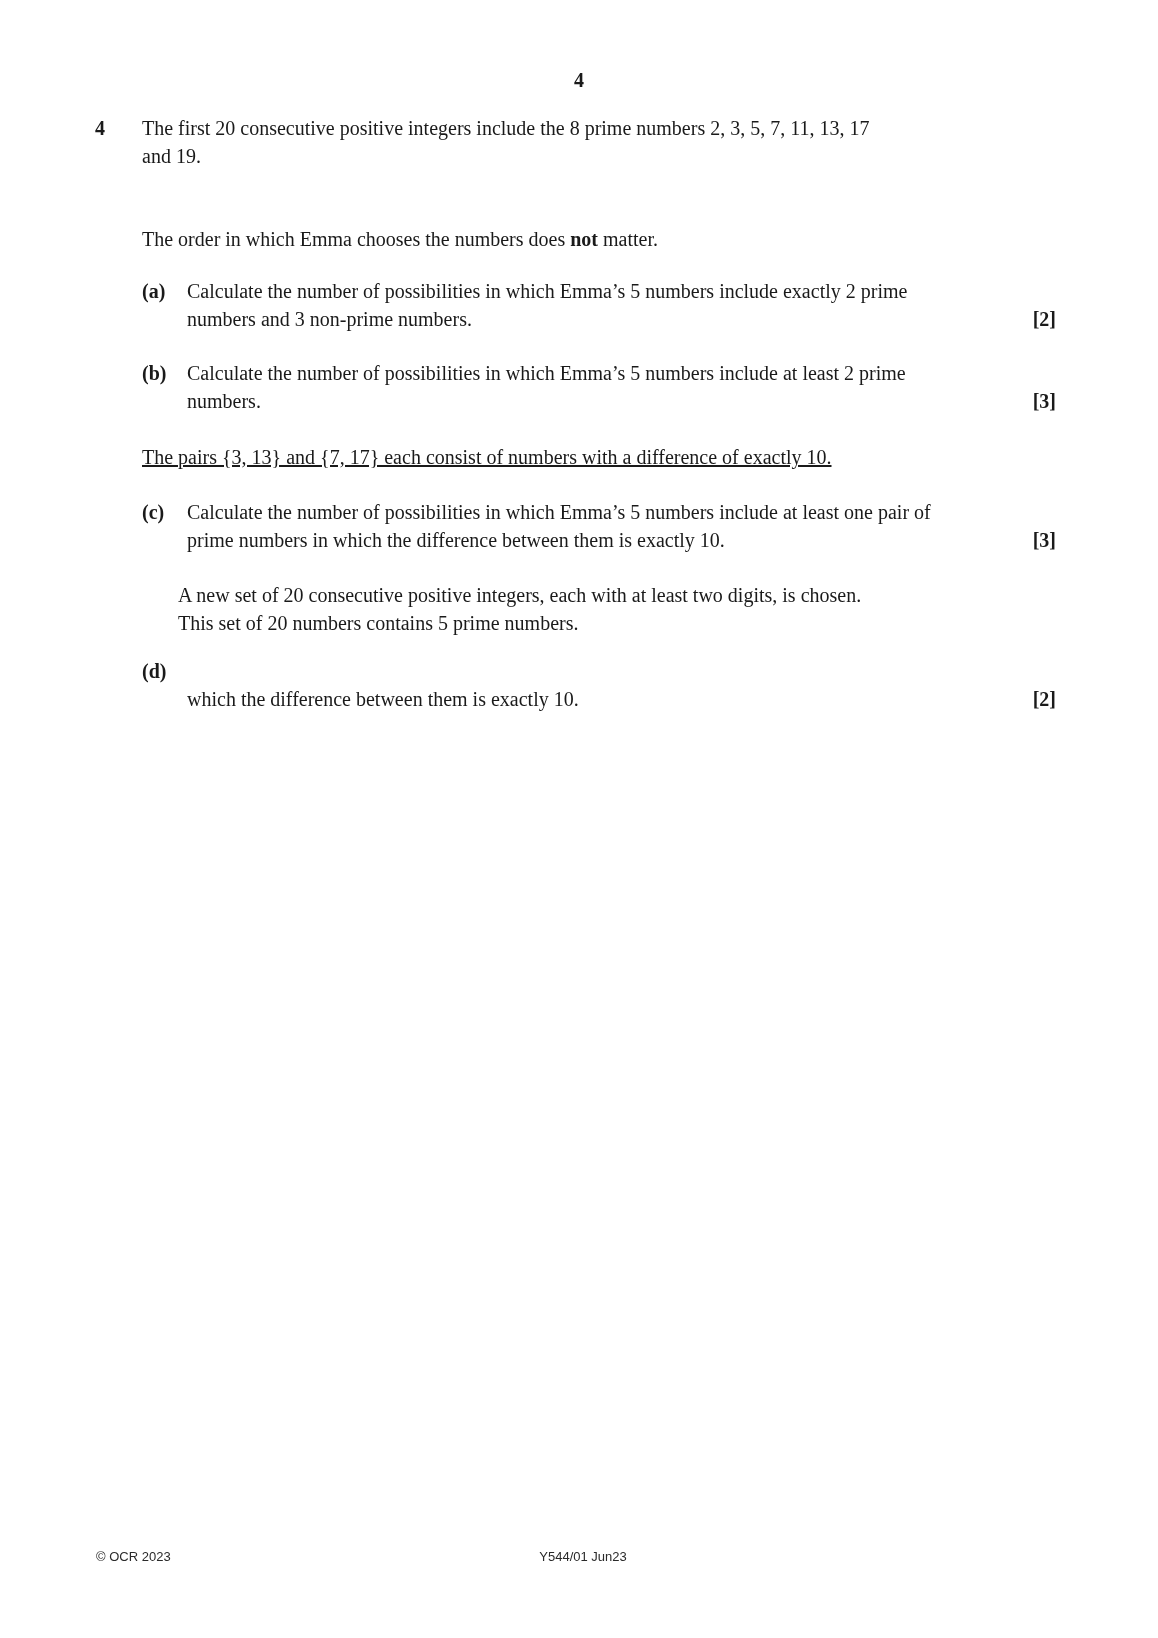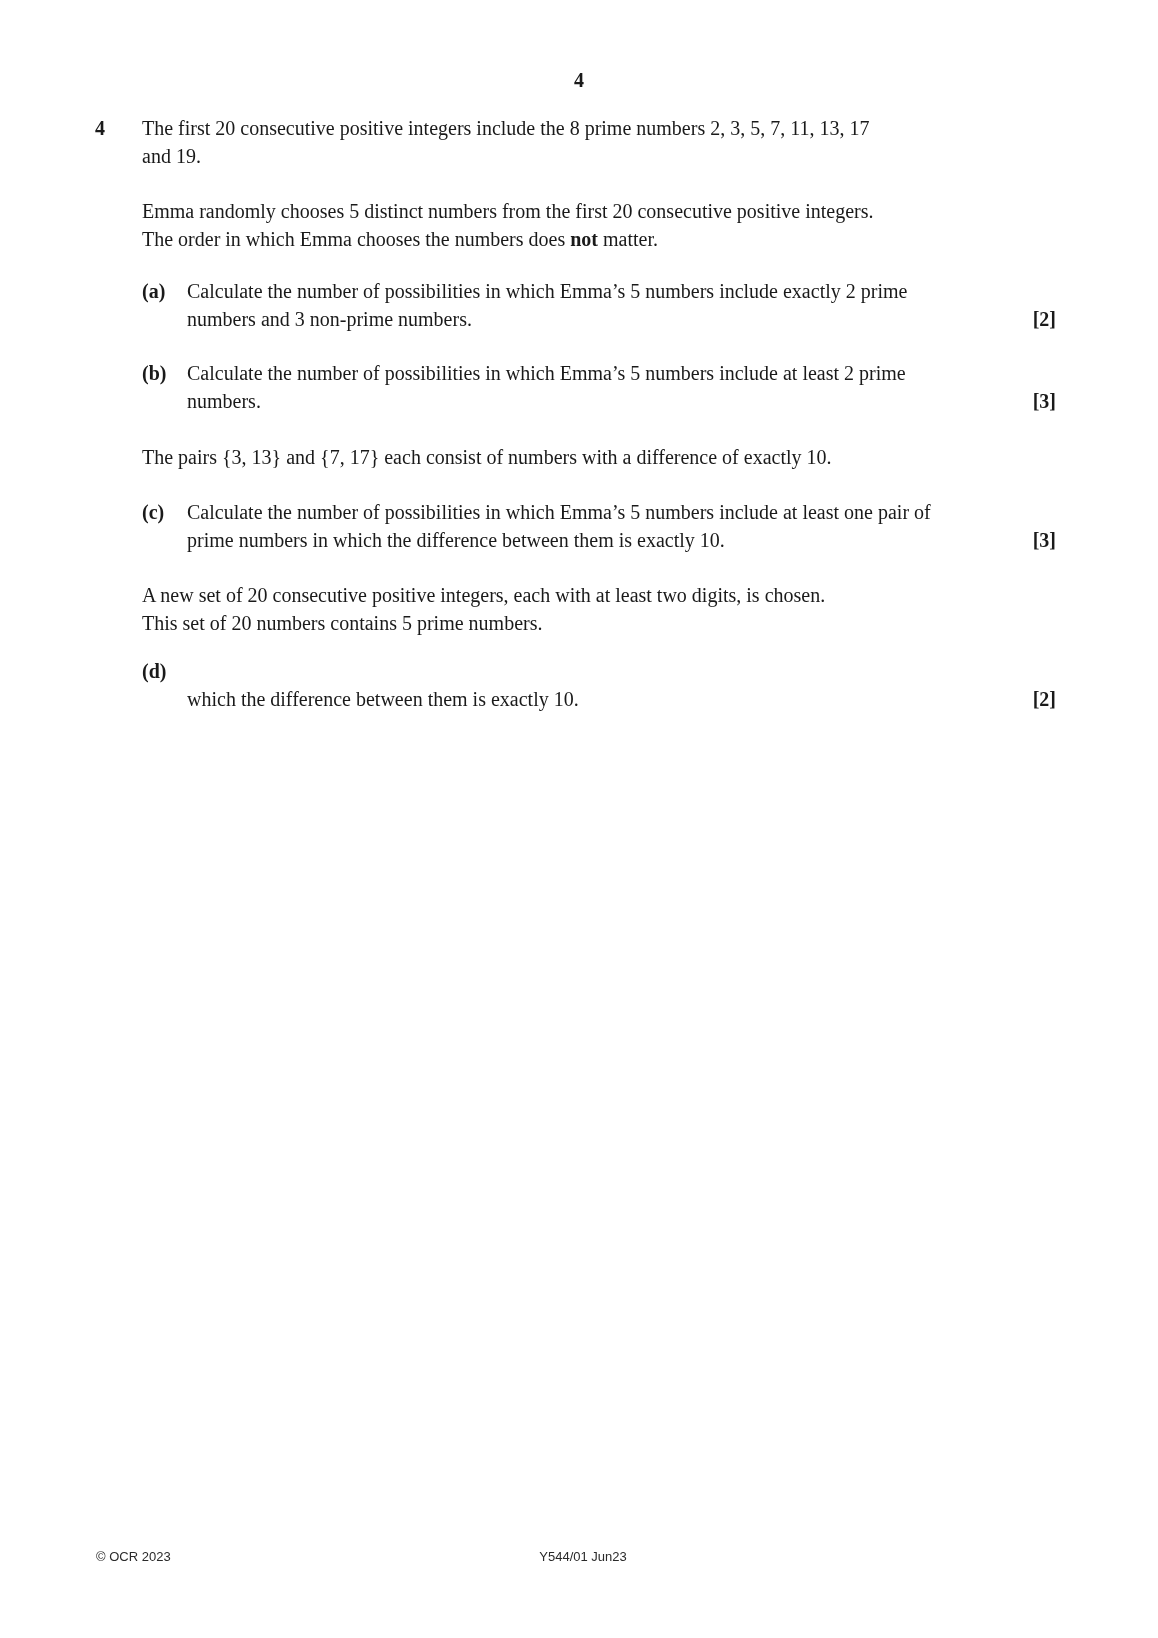--- a/index.html
+++ b/index.html
@@ -37,22 +37,22 @@
   }
 
   .para {
     position: absolute;
     left: 142px;
     right: 102px;
     white-space: nowrap;
   }
   .p-intro  { top: 114px; }
   .p-emma   { top: 197px; }
-  .p-pairs  { top: 443px; }
-  .p-newset { top: 581px; }
+  .p-pairs  { top: 443px; text-decoration: underline; }
+  .p-newset { top: 581px; margin-left: 36px; }
 
   .part { }
   .part-a { top: 277px; }
   .part-b { top: 359px; }
   .part-c { top: 498px; }
   .part-d { top: 657px; }
 
   .plabel {
     position: absolute;
     left: 0;
@@ -99,21 +99,21 @@
 <body>
 
 <div class="page">
 
   <div class="page-number">4</div>
 
   <div class="q-number">4</div>
 
   <div class="para p-intro"><span>The first 20 consecutive positive integers include the 8 prime numbers 2, 3, 5, 7, 11, 13, 17</span><br><span>and 19.</span></div>
 
-  <div class="para p-emma"><span>Emma randomly chooses 5 distinct numbers from the first 20 consecutive positive integers.</span><br><span>The order in which Emma chooses the numbers does </span><span class="bold">not</span><span> matter.</span></div>
+  <div class="para p-emma"><br><span>The order in which Emma chooses the numbers does </span><span class="bold">not</span><span> matter.</span></div>
 
   <div class="para part part-a">
     <span class="plabel">(a)</span>
     <span class="ptext"><span>Calculate the number of possibilities in which Emma’s 5 numbers include exactly 2 prime</span><br><span>numbers and 3 non-prime numbers.</span></span>
     <span class="mark">[2]</span>
   </div>
 
   <div class="para part part-b">
     <span class="plabel">(b)</span>
     <span class="ptext"><span>Calculate the number of possibilities in which Emma’s 5 numbers include at least 2 prime</span><br><span>numbers.</span></span>

